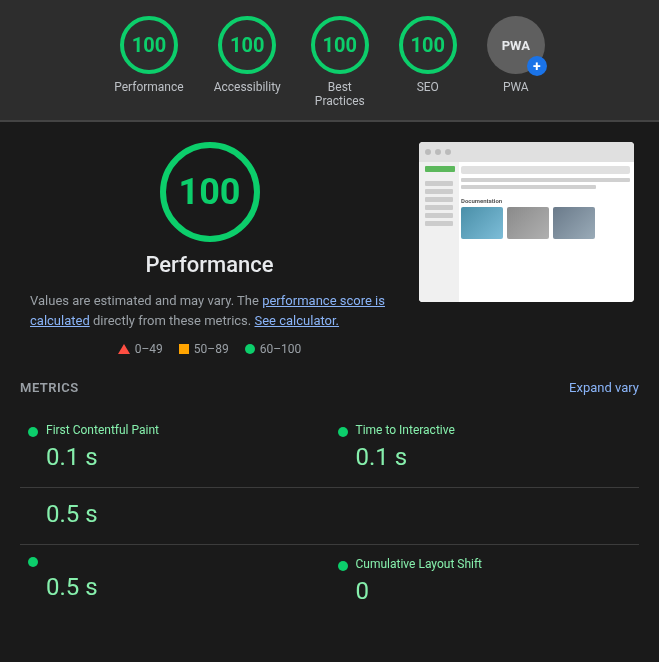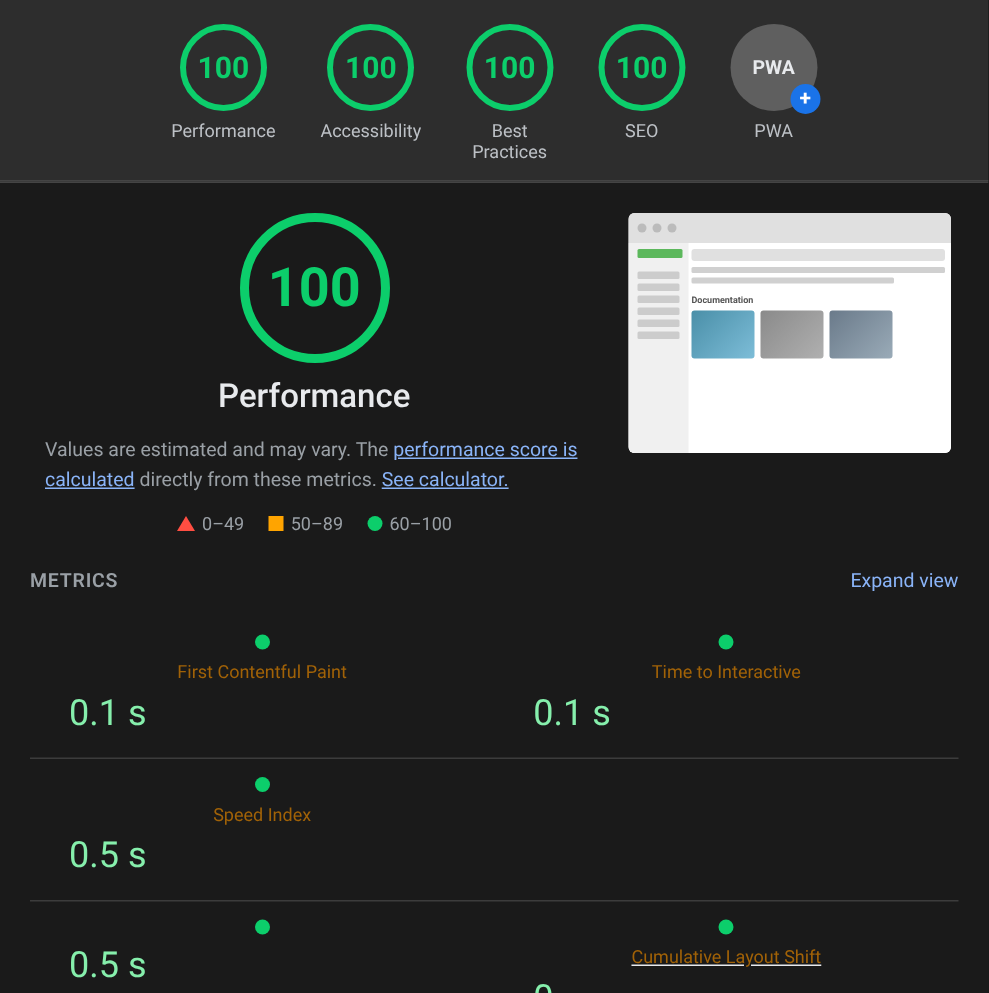--- a/index.html
+++ b/index.html
@@ -210,26 +210,25 @@
       gap: 0;
     }
 
     .metric-item {
       padding: 12px 8px 16px;
       border-bottom: 1px solid #3c3c3c;
     }
 
     .metric-name {
       font-size: 12px;
-      color: #a16207;
+      color: #86efac;
       margin-bottom: 6px;
       display: flex;
-      align-items: center;
+      align-items: flex-end;
       gap: 8px;
-      flex-direction: column;
     }
 
     .metric-dot {
       width: 10px;
       height: 10px;
       border-radius: 50%;
       background: #0cce6b;
       flex-shrink: 0;
     }
 
@@ -441,21 +440,21 @@
             </div>
           </div>
         </div>
       </div>
     </div>
   </div>
 
   <div>
     <div class="metrics-header">
       <span class="metrics-title">METRICS</span>
-      <span class="expand-view">Expand view</span>
+      <span class="expand-view">Expand vary</span>
     </div>
 
     <div class="metrics-grid">
 
       <div class="metric-item">
         <div class="metric-name">
           <div class="metric-dot"></div>
           <span>First Contentful Paint</span>
         </div>
         <div class="metric-value">0.1 s</div>
@@ -463,38 +462,34 @@
 
       <div class="metric-item">
         <div class="metric-name">
           <div class="metric-dot"></div>
           <span>Time to Interactive</span>
         </div>
         <div class="metric-value">0.1 s</div>
       </div>
 
       <div class="metric-item">
-        <div class="metric-name">
-          <div class="metric-dot"></div>
-          <span>Speed Index</span>
-        </div>
         <div class="metric-value">0.5 s</div>
       </div>
 
       <div class="metric-item">
       </div>
 
       <div class="metric-item" style="border-bottom:none;">
         <div class="metric-name">
           <div class="metric-dot"></div>
         </div>
         <div class="metric-value">0.5 s</div>
       </div>
 
-      <div class="metric-item" style="border-bottom:none;text-decoration:underline;">
+      <div class="metric-item" style="border-bottom:none;">
         <div class="metric-name">
           <div class="metric-dot"></div>
           <span>Cumulative Layout Shift</span>
         </div>
         <div class="metric-value">0</div>
       </div>
 
     </div>
   </div>
 </div>

